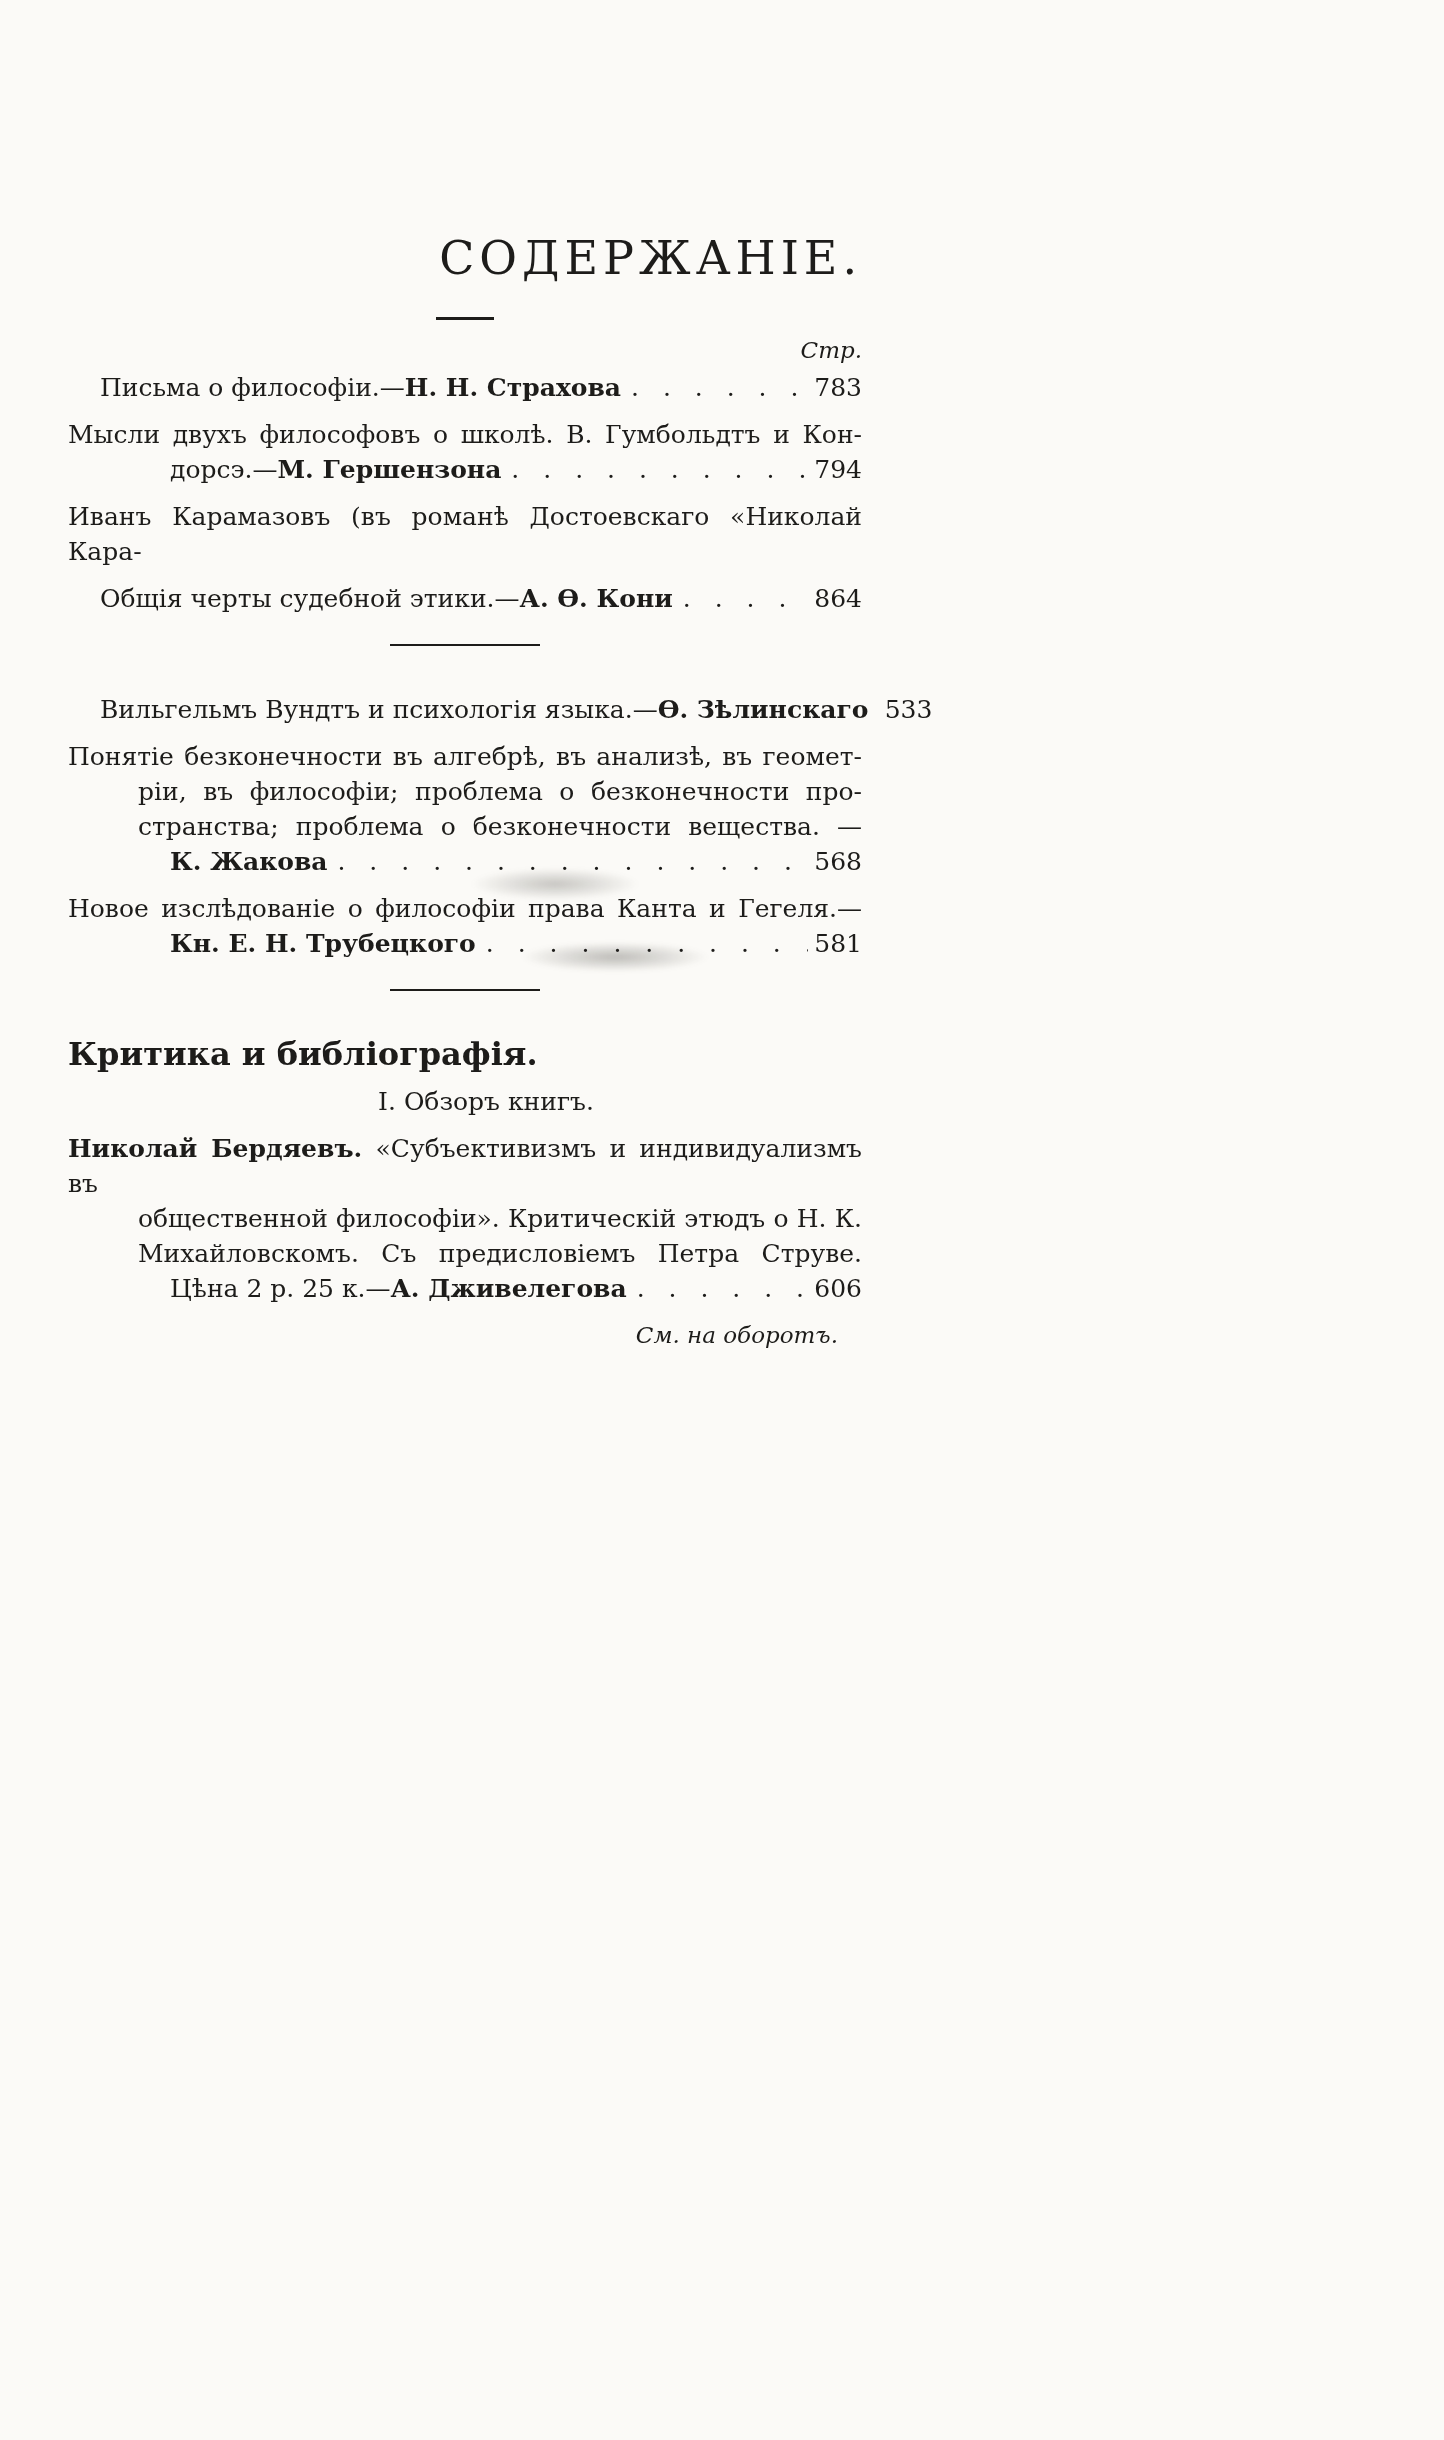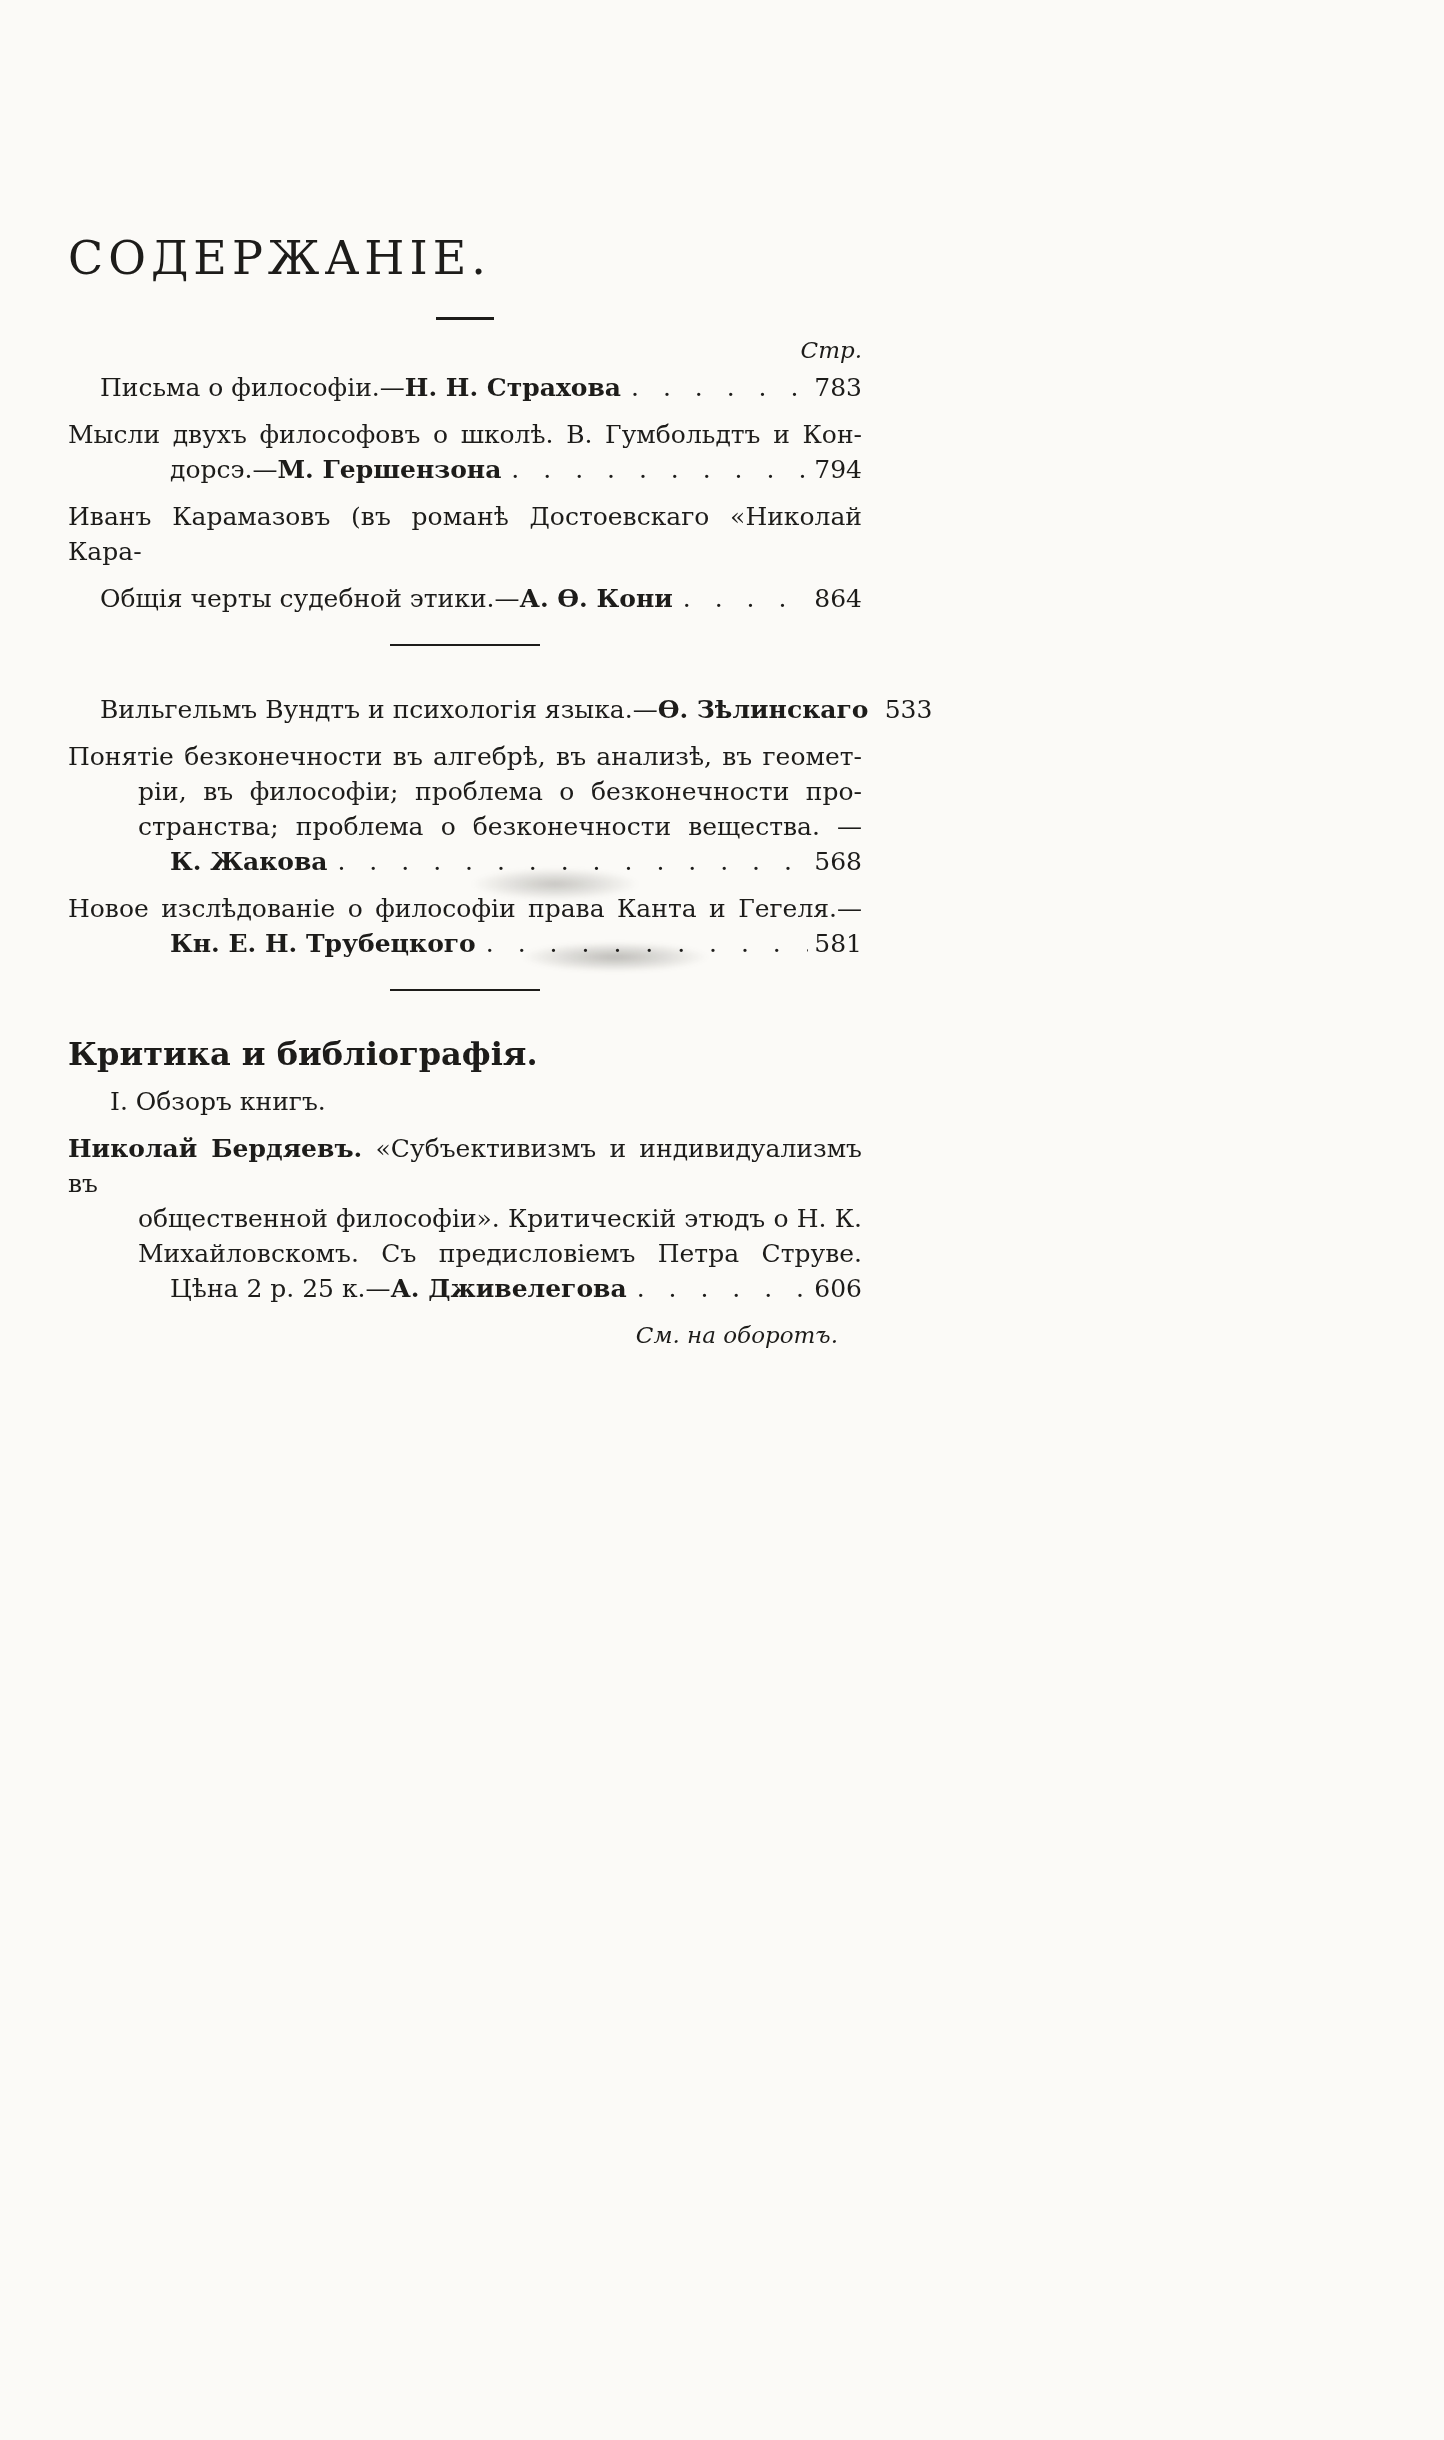--- a/index.html
+++ b/index.html
@@ -7,21 +7,21 @@
   body {
     width: 1444px; height: 2440px;
     position: relative; overflow: hidden;
     font-family: "DejaVu Serif", "Liberation Serif", serif;
     color: var(--ink, #1d1c1a);
   }
   .content { position: absolute; left: 68px; top: 0; width: 794px; }
 
   .title {
     margin-top: 232px;
-    text-align: left;
+    text-align: right;
     font-size: 46px;
     font-weight: 400;
     letter-spacing: 5px;
     line-height: 1.15;
   }
   .title-rule { width: 58px; height: 3px; background: var(--ink, #1d1c1a); margin: 32px auto 0; }
 
   .col-header {
     margin-top: 16px;
     text-align: right;
@@ -40,21 +40,21 @@
   .leader {
     flex: 1 1 0; min-width: 0;
     overflow: hidden; white-space: nowrap;
     letter-spacing: 8px; padding-left: 10px;
   }
   .pageno { flex: 0 0 auto; min-width: 50px; margin-left: 4px; text-align: right; }
   .bold { font-weight: 700; }
 
   .group-divider { width: 150px; height: 2px; background: var(--ink, #1d1c1a); margin: 28px auto 46px; }
   .group-heading { font-weight: 700; font-size: 32px; line-height: 35px; margin-bottom: 12px; }
-  .group-subheading { font-size: 25px; line-height: 35px; margin-bottom: 12px; padding-left: 42px; }
+  .group-subheading { font-size: 25px; line-height: 35px; margin-bottom: 12px; padding-left: 42px; text-align: center; }
 
   .footer-note {
     margin-top: 16px;
     padding-right: 24px;
     text-align: right;
     font-style: italic;
     font-size: 23px;
   }
 
   .smudge { position: absolute; pointer-events: none; filter: blur(2px); }

